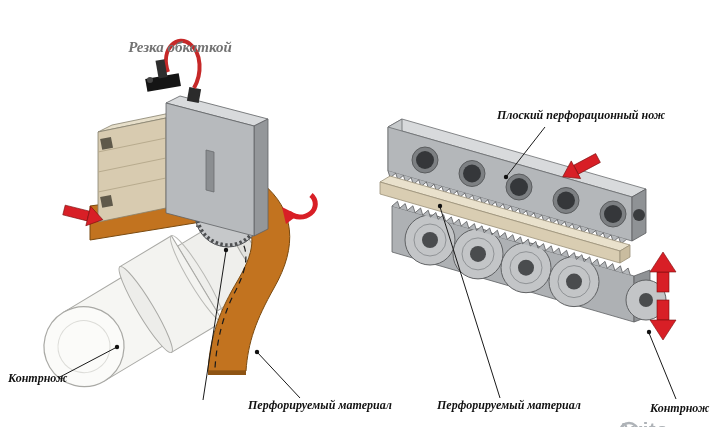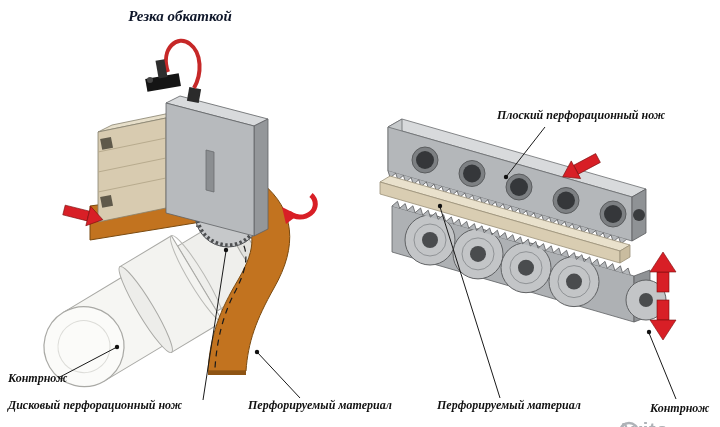--- a/index.html
+++ b/index.html
@@ -1,20 +1,20 @@
 <!DOCTYPE html>
 <html><head>
 <meta charset="utf-8">
 <style>
   html,body{margin:0;padding:0;background:#fff;}
   #stage{position:relative;width:720px;height:427px;background:#ffffff;overflow:hidden;
          font-family:"Liberation Serif",serif;}
   svg{position:absolute;left:0;top:0;}
-  .title{position:absolute;font:italic 700 15px "Liberation Serif",serif;color:#0f172a;
-         text-align:center;white-space:nowrap;}
+  .title{position:absolute;font:italic 700 15px "Liberation Serif",serif;color:#737373;
+         text-align:center;white-space:nowrap;margin-top:31px;}
   .lbl{position:absolute;font:italic 700 12px "Liberation Serif",serif;color:#111;
        white-space:nowrap;}
   .watermark{position:absolute;left:617px;top:376px;display:flex;align-items:center;
              gap:2px;opacity:.8;margin-top:43px;}
   .watermark .wm-text{font:700 20px "Liberation Sans",sans-serif;color:#9aa0a6;
                       font-style:normal;letter-spacing:.5px;}
 </style>
 </head>
 <body>
 
@@ -178,21 +178,20 @@
       <line x1="500" y1="398" x2="440" y2="207"></line>
         <circle cx="440" cy="206" r="2.2" fill="#111" stroke="none"></circle>
       <line x1="676" y1="399" x2="649" y2="333"></line>
         <circle cx="649" cy="332" r="2.2" fill="#111" stroke="none"></circle>
     </g>
   </svg>
 
   <div class="title" style="left:90px;top:8px;width:180px;">Резка обкаткой</div>
 
   <div class="lbl" style="left:8px;top:371px;">Контрнож</div>
-  <div class="lbl" style="left:8px;top:398px;">Дисковый перфорационный нож</div>
   <div class="lbl" style="left:248px;top:398px;">Перфорируемый материал</div>
   <div class="lbl" style="left:497px;top:108px;">Плоский перфорационный нож</div>
   <div class="lbl" style="left:437px;top:398px;">Перфорируемый материал</div>
   <div class="lbl" style="left:650px;top:401px;">Контрнож</div>
 
   <div class="watermark">
     <svg width="34" height="32">
       <circle cx="12" cy="13" r="9" fill="none" stroke="#9aa0a6" stroke-width="2.5"></circle>
       <circle cx="24" cy="23" r="5.5" fill="none" stroke="#9aa0a6" stroke-width="2.5"></circle>
     </svg>

